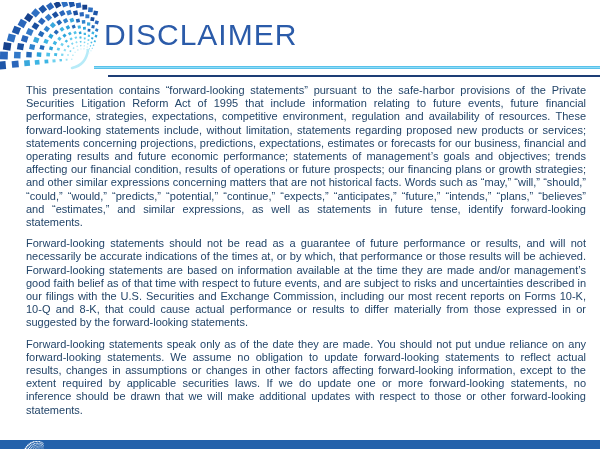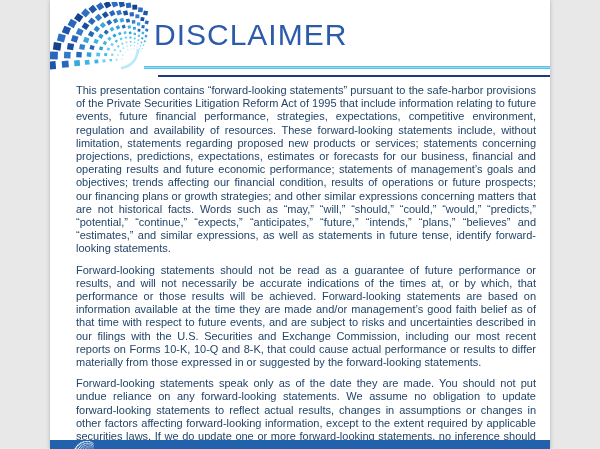--- a/index.html
+++ b/index.html
@@ -1,17 +1,17 @@
 <!DOCTYPE html>
 <html><head>
 <meta charset="utf-8">
 <style>
   html,body{margin:0;padding:0;background:#e8e8e8;}
   .slide{
-    position:relative;width:500px;height:449px;background:#ffffff;
+    position:relative;width:600px;height:449px;background:#ffffff;
     overflow:hidden;font-family:"Liberation Sans",sans-serif;
     margin:0 auto;box-shadow:0 0 4px rgba(0,0,0,.25);
   }
   
   .header-logo{position:absolute;left:0;top:2px;width:104px;height:72px;}
   .slide-title{
     position:absolute;left:104px;top:18px;margin:0;
     font-size:30px;font-weight:400;letter-spacing:1px;color:#2b5ba9;
     font-family:"Liberation Sans",sans-serif;
   }

